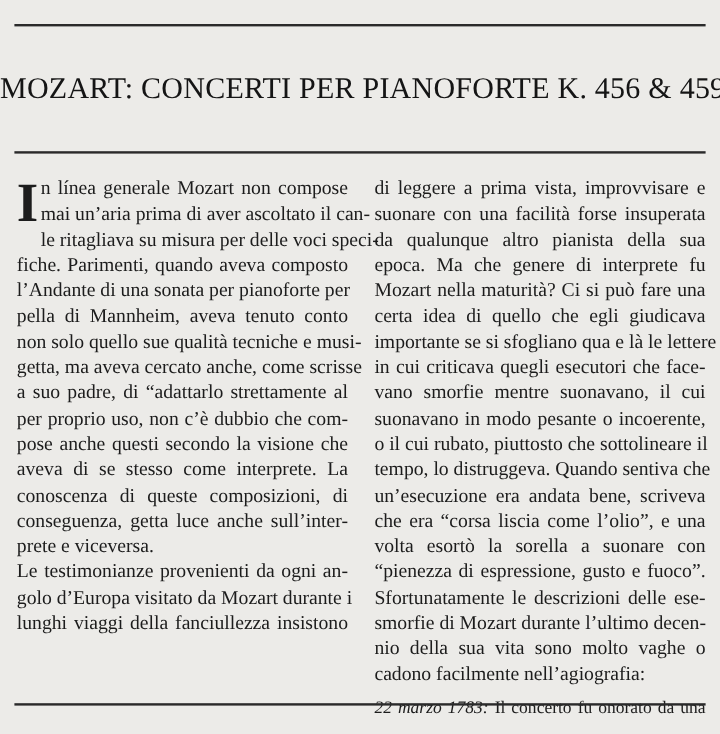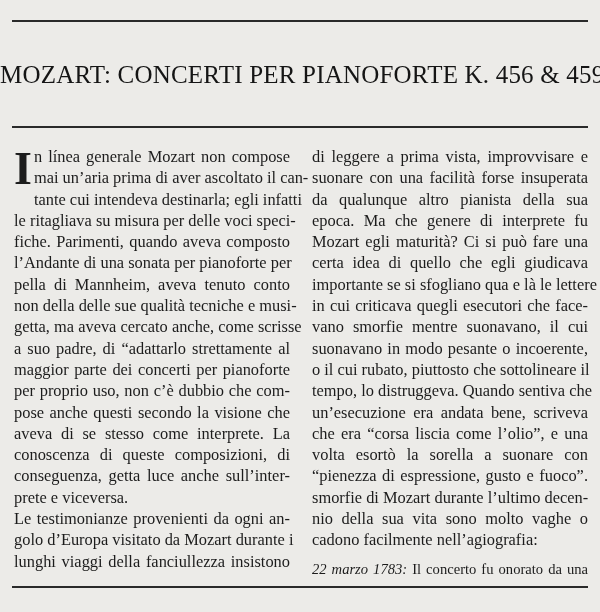--- a/index.html
+++ b/index.html
@@ -42,29 +42,27 @@
 
 <div class="rule top"></div>
 <h1 class="title" style="margin:0;font-weight:normal;">MOZART: CONCERTI PER PIANOFORTE K. 456 &amp; 459</h1>
 <div class="rule mid"></div>
 
 <div class="col left">
   <div>
     <span class="dropcap">I</span>
     <span class="line">n línea generale Mozart non compose</span>
     <span class="line">mai un’aria prima di aver ascoltato il can-</span>
-    <span class="line">tante cui intendeva destinarla; egli infatti</span>
     <span class="line">le ritagliava su misura per delle voci speci-</span>
     <span class="line">fiche. Parimenti, quando aveva composto</span>
     <span class="line">l’Andante di una sonata per pianoforte per</span>
     <span class="line">pella di Mannheim, aveva tenuto conto</span>
-    <span class="line">non della delle sue qualità tecniche e musi-</span>
+    <span class="line">non solo quello sue qualità tecniche e musi-</span>
     <span class="line">getta, ma aveva cercato anche, come scrisse</span>
     <span class="line">a suo padre, di “adattarlo strettamente al</span>
-    <span class="line">maggior parte dei concerti per pianoforte</span>
     <span class="line">per proprio uso, non c’è dubbio che com-</span>
     <span class="line">pose anche questi secondo la visione che</span>
     <span class="line">aveva di se stesso come interprete. La</span>
     <span class="line">conoscenza di queste composizioni, di</span>
     <span class="line">conseguenza, getta luce anche sull’inter-</span>
     <span class="line last">prete e viceversa.</span>
   </div>
   <div>
     <span class="line">Le testimonianze provenienti da ogni an-</span>
     <span class="line">golo d’Europa visitato da Mozart durante i</span>
@@ -72,32 +70,33 @@
 
   </div>
 </div>
 
 <div class="col right">
   <div>
     <span class="line">di leggere a prima vista, improvvisare e</span>
     <span class="line">suonare con una facilità forse insuperata</span>
     <span class="line">da qualunque altro pianista della sua</span>
     <span class="line">epoca. Ma che genere di interprete fu</span>
-    <span class="line">Mozart egli maturità? Ci si può fare una</span>
+    <span class="line">Mozart nella maturità? Ci si può fare una</span>
     <span class="line">certa idea di quello che egli giudicava</span>
     <span class="line">importante se si sfogliano qua e là le lettere</span>
     <span class="line">in cui criticava quegli esecutori che face-</span>
     <span class="line">vano smorfie mentre suonavano, il cui</span>
     <span class="line">suonavano in modo pesante o incoerente,</span>
     <span class="line">o il cui rubato, piuttosto che sottolineare il</span>
     <span class="line">tempo, lo distruggeva. Quando sentiva che</span>
     <span class="line">un’esecuzione era andata bene, scriveva</span>
     <span class="line">che era “corsa liscia come l’olio”, e una</span>
     <span class="line">volta esortò la sorella a suonare con</span>
     <span class="line">“pienezza di espressione, gusto e fuoco”.</span>
+    <span class="line">Sfortunatamente le descrizioni delle ese-</span>
     <span class="line">smorfie di Mozart durante l’ultimo decen-</span>
     <span class="line">nio della sua vita sono molto vaghe o</span>
     <span class="line last">cadono facilmente nell’agiografia:</span>
   </div>
   <div class="gap"></div>
   <div class="small">
     <span class="line"><span class="date">22 marzo 1783:</span><span> Il concerto fu onorato da una</span></span>
 
   </div>
 </div>

